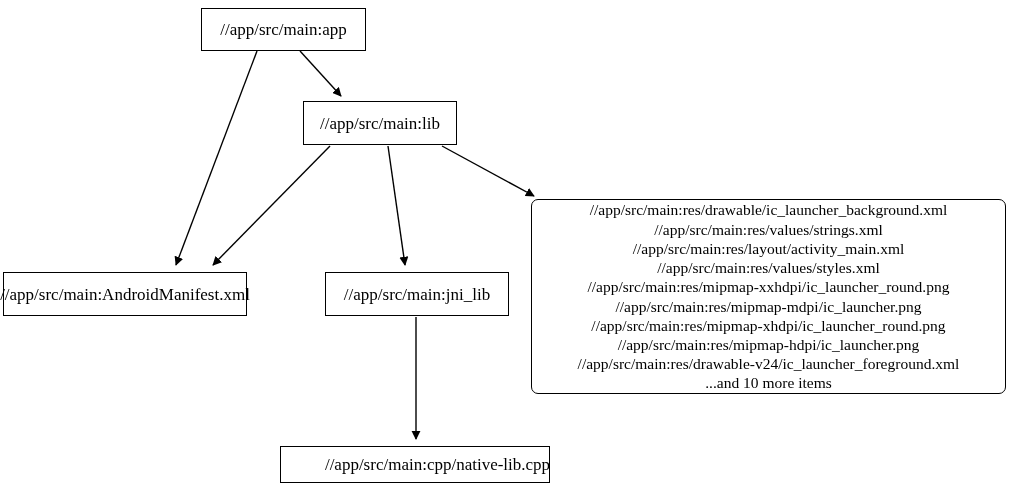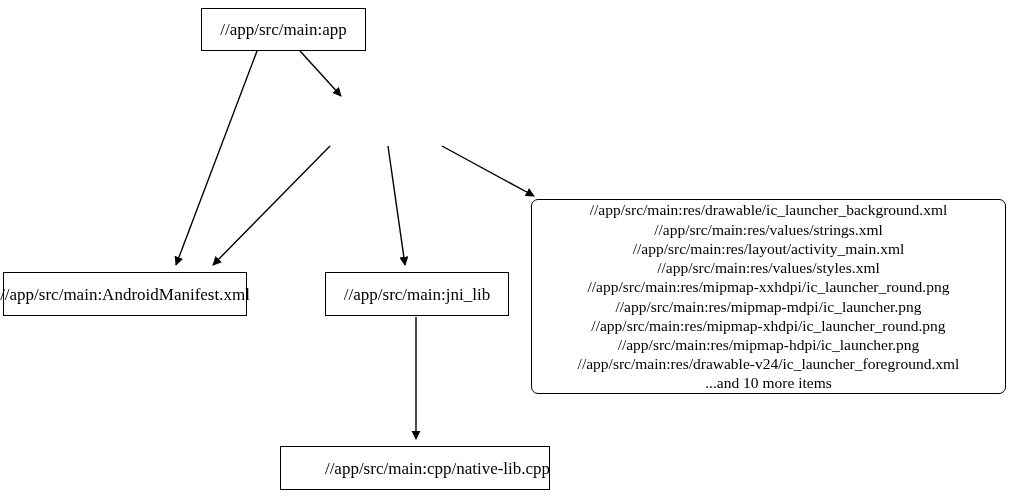--- a/index.html
+++ b/index.html
@@ -40,21 +40,21 @@
     white-space: pre;
     line-height: 1.0;
   }
   
   #node-app      { left: 201px; top: 8px;   width: 165px; height: 43px;  font-size: 17px; }
   #node-lib      { left: 303px; top: 101px; width: 154px; height: 44px;  font-size: 17px; }
   #node-manifest { left: 3px;   top: 272px; width: 244px; height: 44px;  font-size: 17px; }
   #node-jnilib   { left: 325px; top: 272px; width: 184px; height: 44px;  font-size: 17px; align-items: center; }
   #node-res      { left: 531px; top: 199px; width: 475px; height: 195px; font-size: 15.5px; border-radius: 7px; }
   #node-res .node-label { line-height: 19.2px; }
-  #node-cpp      { left: 280px; top: 446px; width: 270px; height: 44px;  font-size: 17px; padding-left: 45px; }
+  #node-cpp      { left: 280px; top: 446px; width: 270px; height: 37px;  font-size: 17px; padding-left: 45px; }
 </style>
 </head>
 <body>
 
 <div id="canvas">
 
   <svg id="edges" viewBox="0 0 1018 496" width="1018" height="496" xmlns="http://www.w3.org/2000/svg">
     <defs>
       <marker id="arrow" viewBox="0 0 10 10" refX="9" refY="5" markerWidth="6.5" markerHeight="6.5" orient="auto-start-reverse">
         <path d="M 0 0 L 10 5 L 0 10 z" fill="#000000"></path>
@@ -83,20 +83,23 @@
 
     <g>
       <path d="M 416 317 L 416 439" stroke="#000000" stroke-width="1.4" fill="none" marker-end="url(#arrow)"></path>
     </g>
   </svg>
 
   <div class="node" id="node-app">
     <span class="node-label">//app/src/main:app</span>
   </div>
 
+  <div class="node" id="node-lib">
+    <span class="node-label">//app/src/main:lib</span>
+  </div>
 
   <div class="node" id="node-manifest">
     <span class="node-label">//app/src/main:AndroidManifest.xml</span>
   </div>
 
   <div class="node" id="node-jnilib">
     <span class="node-label">//app/src/main:jni_lib</span>
   </div>
 
   <div class="node" id="node-res">

